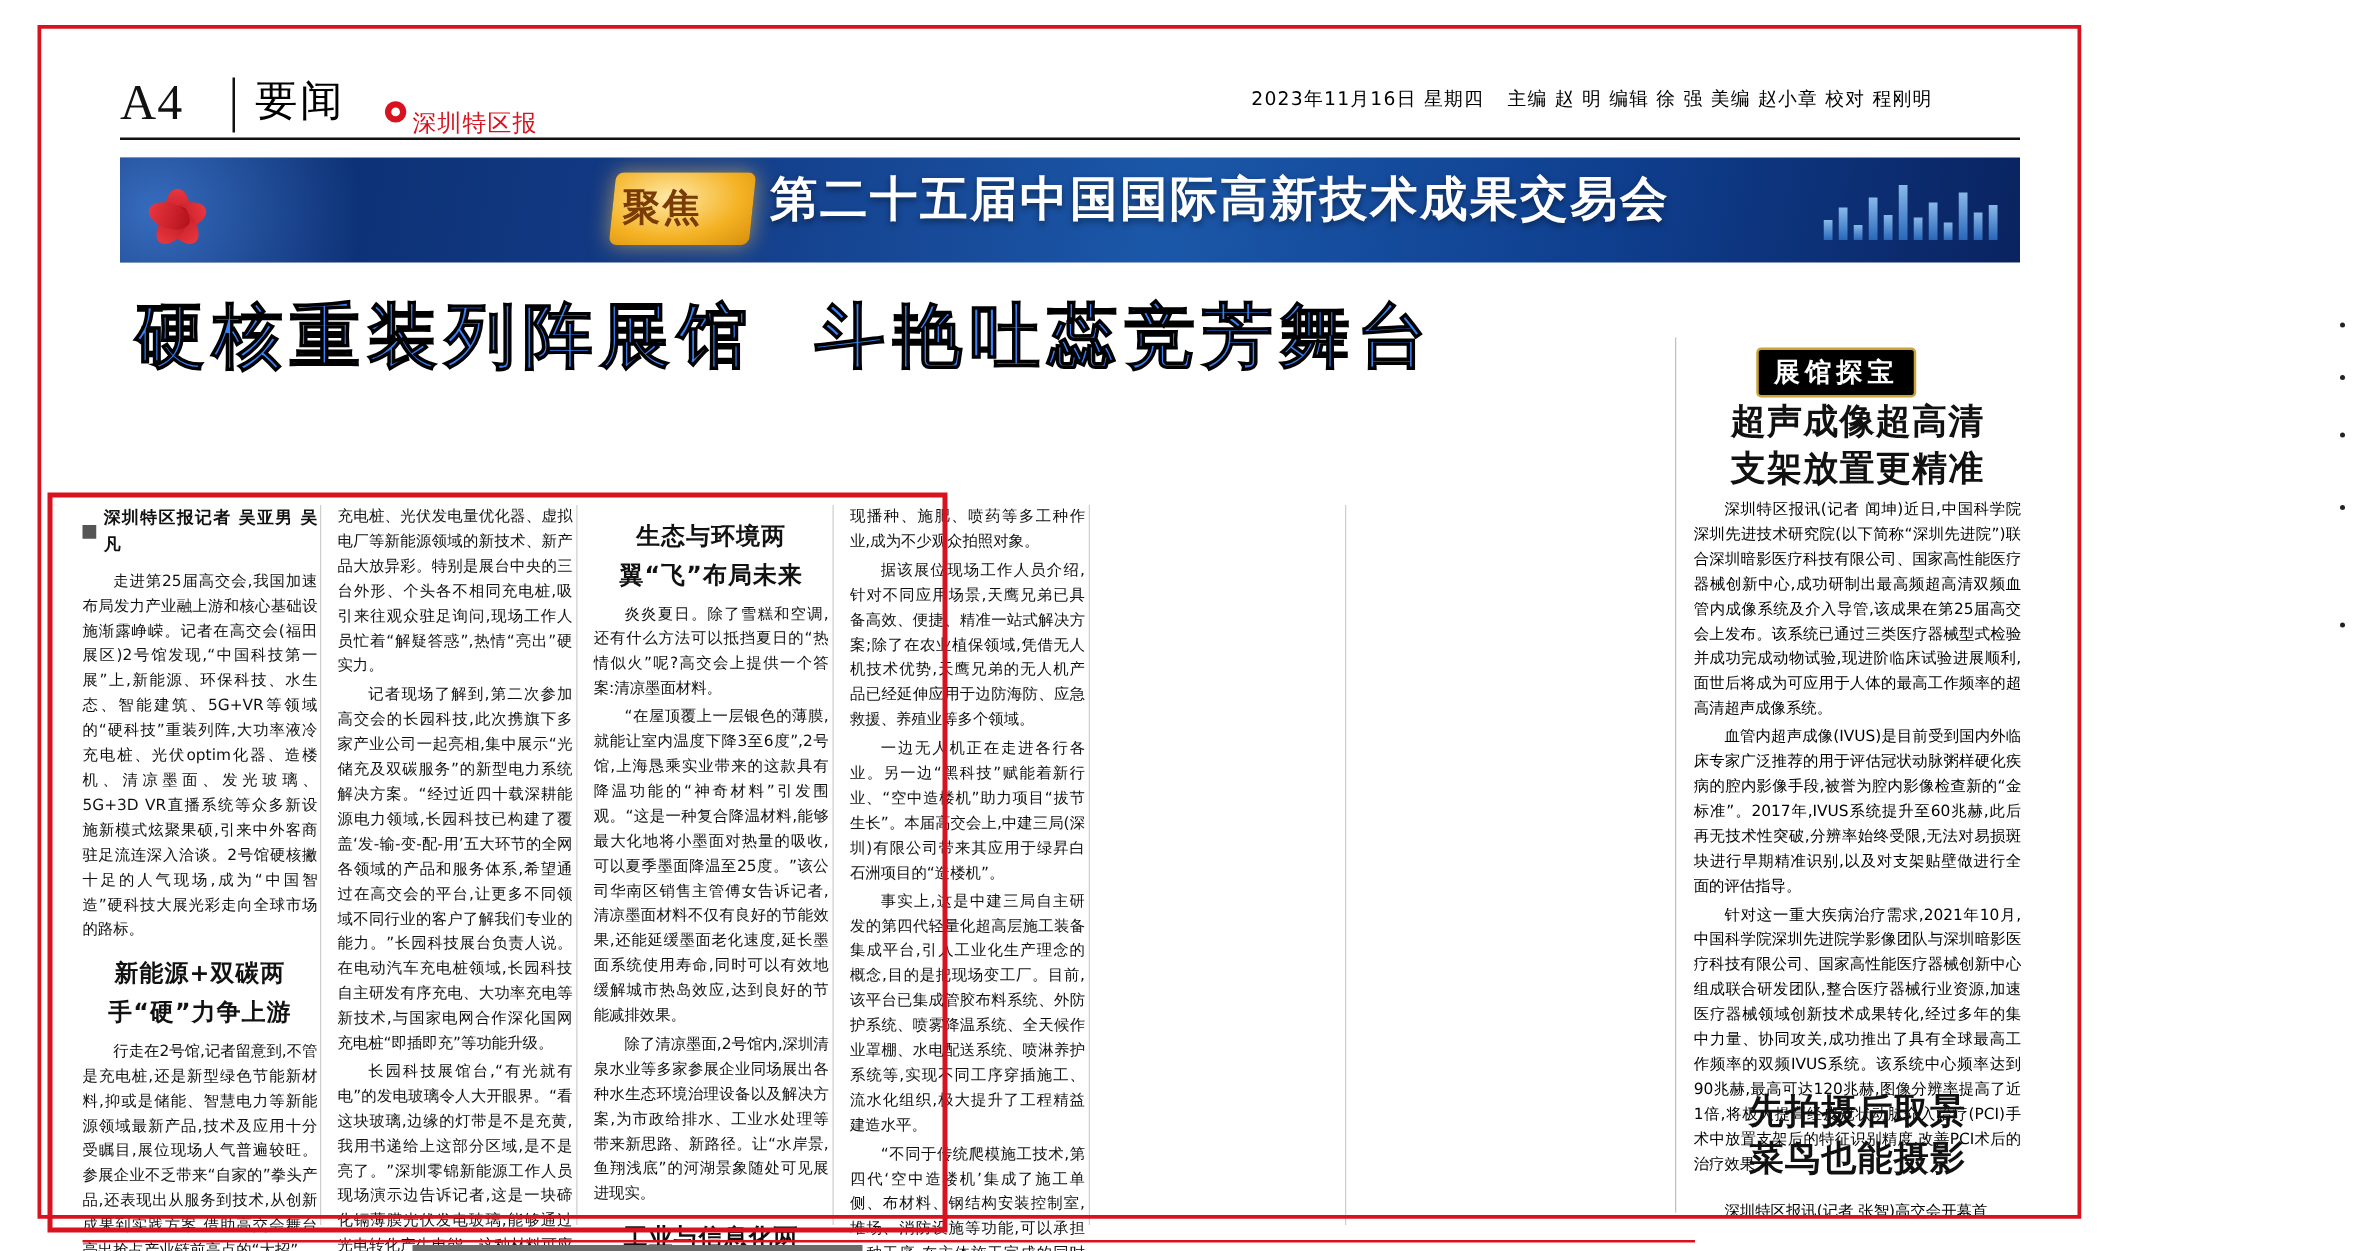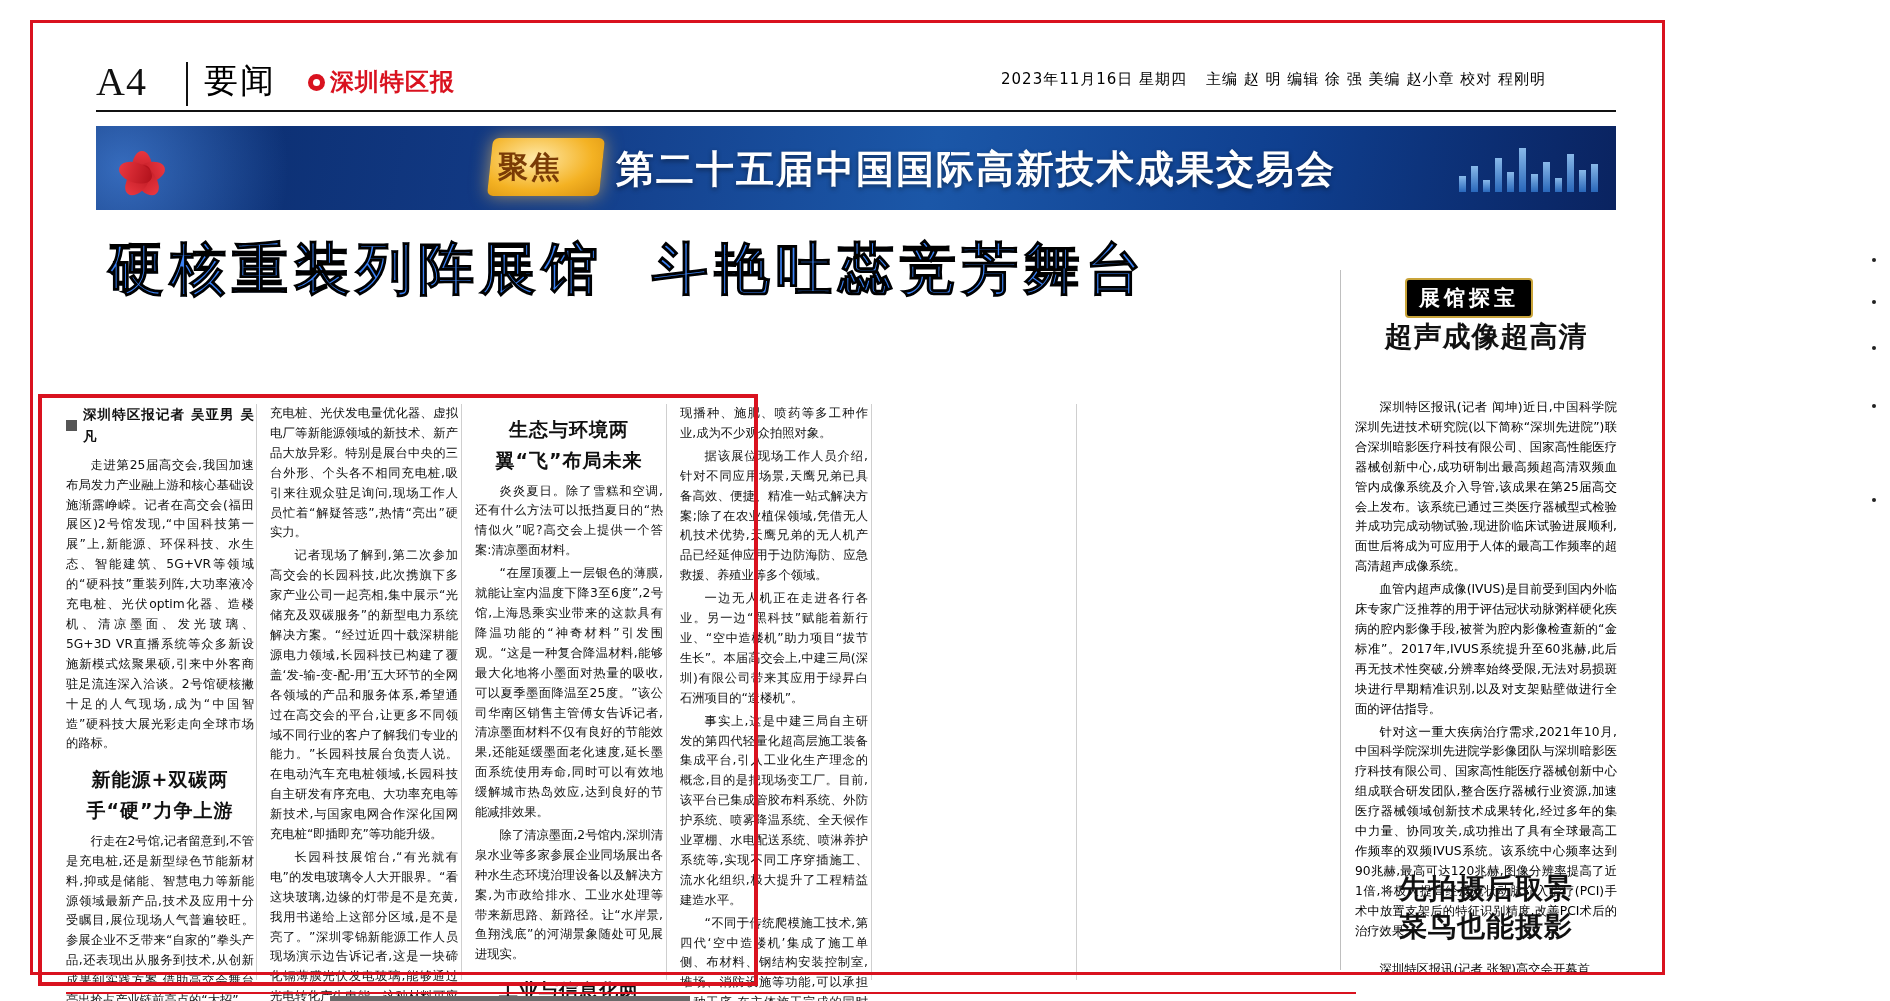--- a/index.html
+++ b/index.html
@@ -72,24 +72,25 @@
   }
   .mast-logo .dot:after {
     content: "";
     position: absolute;
     left: 5px; top: 5px;
     width: 7px; height: 7px;
     background: #fff;
     border-radius: 50%;
   }
   .mast-logo .name {
-    font-weight: bold;
-    font-size: 24px;
+    font-weight: normal;
+    font-size: 19px;
     color: #d9121f;
     letter-spacing: 1px;
+    margin-top: 20px;
   }
   .mast-rule {
     position: absolute;
     left: 0; top: 48px;
     width: 1520px; height: 2px;
     background: #111;
   }
   .mast-date {
     position: absolute;
     left: 905px; top: 8px;
@@ -164,21 +165,21 @@
     display: block;
     font-size: 30px;
     font-weight: bold;
     color: #7a3b06;
     letter-spacing: 2px;
     transform: skewX(6deg);
     line-height: 1.45;
   }
   .banner-title {
     position: absolute;
-    left: 520px; top: 18px;
+    left: 520px; top: 8px;
     font-size: 38px;
     font-weight: bold;
     color: #fff;
     letter-spacing: 2px;
     text-shadow: 0 2px 5px rgba(0,0,0,.45);
   }
   
   .headline {
     position: absolute;
     left: 108px; top: 232px;
@@ -397,20 +398,21 @@
     <p>“不同于传统爬模施工技术,第四代‘空中造楼机’集成了施工单侧、布材料、钢结构安装控制室,堆场、消防设施等功能,可以承担各种工序,在主体施工完成的同时将幕墙安装同步完成。”中建三局(深圳)有限公司绿昇白石洲项目技术总工胡正坤告诉记者。</p>
   </div>
 
   <div class="article-box"></div>
 
   <div class="sidebar-divider"></div>
   <div class="sb-tag">展馆探宝</div>
 
   <div class="sb-title sb-title-1">
     <div>超声成像超高清</div>
+    <div>支架放置更精准</div>
   </div>
   <div class="sb-body sb-body-1">
     <p>深圳特区报讯(记者 闻坤)近日,中国科学院深圳先进技术研究院(以下简称“深圳先进院”)联合深圳暗影医疗科技有限公司、国家高性能医疗器械创新中心,成功研制出最高频超高清双频血管内成像系统及介入导管,该成果在第25届高交会上发布。该系统已通过三类医疗器械型式检验并成功完成动物试验,现进阶临床试验进展顺利,面世后将成为可应用于人体的最高工作频率的超高清超声成像系统。</p>
     <p>血管内超声成像(IVUS)是目前受到国内外临床专家广泛推荐的用于评估冠状动脉粥样硬化疾病的腔内影像手段,被誉为腔内影像检查新的“金标准”。2017年,IVUS系统提升至60兆赫,此后再无技术性突破,分辨率始终受限,无法对易损斑块进行早期精准识别,以及对支架贴壁做进行全面的评估指导。</p>
     <p>针对这一重大疾病治疗需求,2021年10月,中国科学院深圳先进院学影像团队与深圳暗影医疗科技有限公司、国家高性能医疗器械创新中心组成联合研发团队,整合医疗器械行业资源,加速医疗器械领域创新技术成果转化,经过多年的集中力量、协同攻关,成功推出了具有全球最高工作频率的双频IVUS系统。该系统中心频率达到90兆赫,最高可达120兆赫,图像分辨率提高了近1倍,将极大提高经皮冠状动脉介入治疗(PCI)手术中放置支架后的特征识别精度,改善PCI术后的治疗效果。</p>
     <p></p>
   </div>
 
   <div class="sb-title sb-title-2">
     <div>先拍摄后取景</div>

